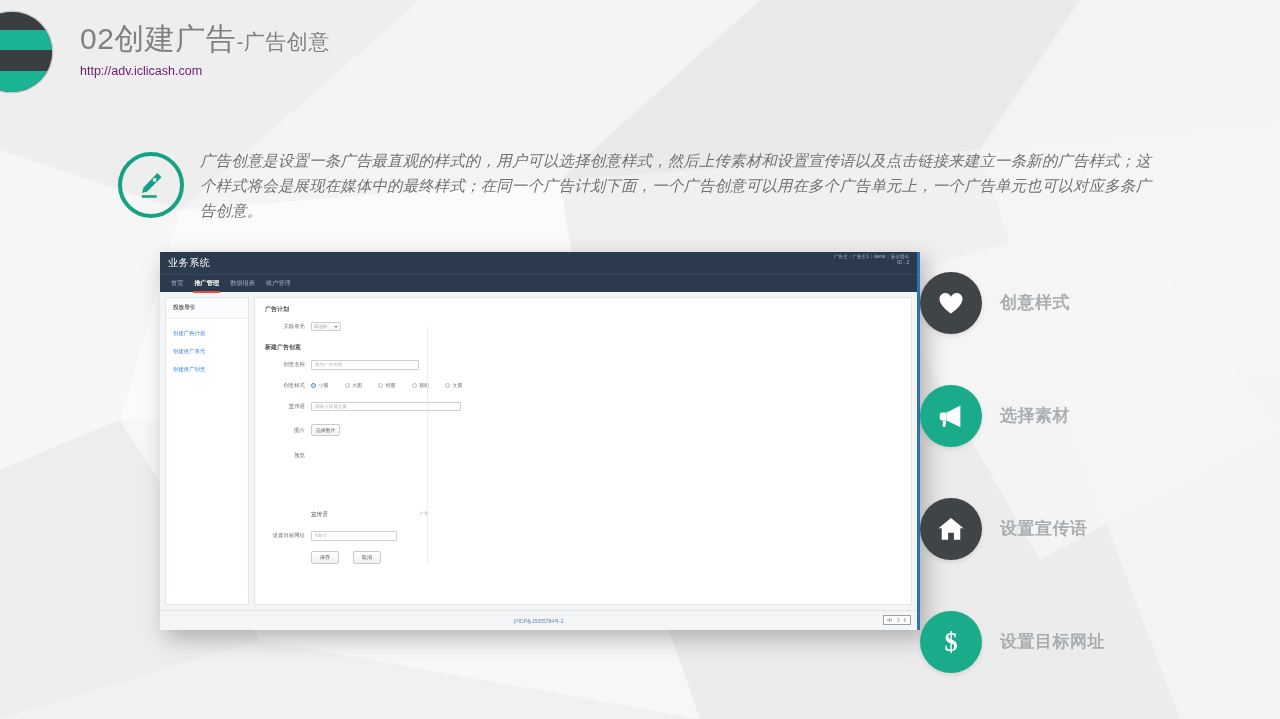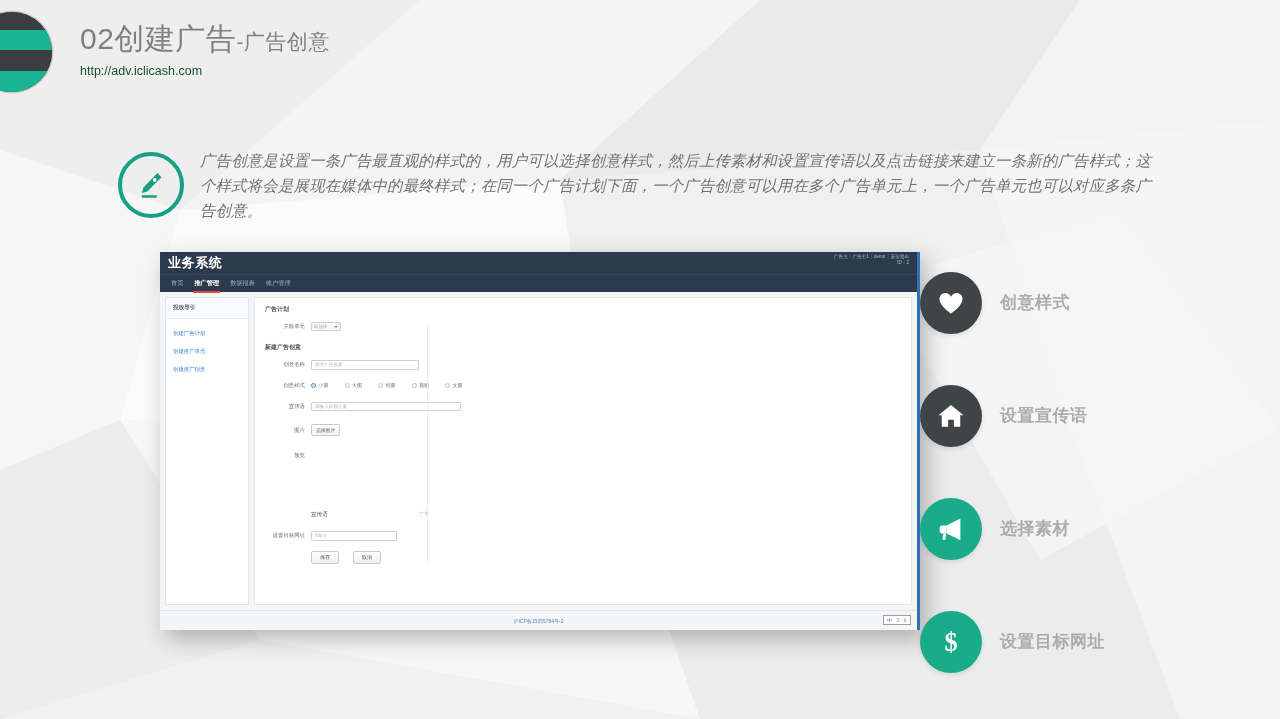--- a/index.html
+++ b/index.html
@@ -34,21 +34,21 @@
   
   .hdr { position: absolute; left: 80px; top: 22px; }
   .hdr-title {
     font-size: 30px; font-weight: normal; color: #7f8285;
     letter-spacing: .5px; line-height: 1.1;
     white-space: nowrap;
   }
   .hdr-title .sub { font-size: 21px; }
   .hdr-url {
     margin-top: 9px;
-    font-size: 12.5px; color: #14532d;
+    font-size: 12.5px; color: #701a75;
     font-family: "Liberation Sans", sans-serif;
   }
 
   
   .intro { position: absolute; left: 118px; top: 148px; display: flex; gap: 16px; font-style: italic; }
   .intro-badge {
     flex: 0 0 auto;
     width: 66px; height: 66px; border-radius: 50%;
     border: 4px solid #16a085;
     display: flex; align-items: center; justify-content: center;
@@ -71,21 +71,21 @@
     position: absolute; inset: 0;
     background: #fff; overflow: hidden;
     border-right: 3px solid #2f72b8;
     display: flex; flex-direction: column;
   }
   .app-topbar {
     height: 22px; background: #2b3a4d;
     display: flex; align-items: center;
     padding: 0 8px; position: relative;
   }
-  .app-brand { color: #fff; font-size: 13px; font-weight: bold; letter-spacing: .6px; }
+  .app-brand { color: #fff; font-size: 10px; font-weight: normal; letter-spacing: .6px; }
   .app-userbar {
     position: absolute; right: 8px; top: 2px;
     color: #aebccb; font-size: 4.6px; line-height: 6px;
     text-align: right; white-space: nowrap;
   }
   .app-userbar .sep { color: #6d7f90; margin: 0 2px; }
 
   .app-navbar {
     height: 18px; background: #2b3a4d;
     border-top: 1px solid #36485d;
@@ -377,40 +377,40 @@
   <div class="step">
     <div class="step-circle dark">
       <svg width="30" height="30" viewBox="0 0 24 24" aria-hidden="true">
         <path d="M12 20.5 C12 20.5 2.8 14.3 2.8 8.8 C2.8 5.9 5 4 7.4 4 C9.4 4 11.2 5.2 12 6.9 C12.8 5.2 14.6 4 16.6 4 C19 4 21.2 5.9 21.2 8.8 C21.2 14.3 12 20.5 12 20.5 Z" fill="#ffffff"></path>
       </svg>
     </div>
     <div class="step-label">创意样式</div>
   </div>
 
   <div class="step">
-    <div class="step-circle dark">
-      <svg width="30" height="30" viewBox="0 0 24 24" aria-hidden="true">
-        <path d="M12 3.2 L22 11.4 L19.4 11.4 L19.4 20.6 L14.3 20.6 L14.3 15 L9.7 15 L9.7 20.6 L4.6 20.6 L4.6 11.4 L2 11.4 Z" fill="#ffffff"></path>
-      </svg>
-    </div>
-    <div class="step-label">设置宣传语</div>
-  </div>
-
-  <div class="step">
     <div class="step-circle teal">
       <svg width="30" height="30" viewBox="0 0 24 24" aria-hidden="true">
         <path d="M19.5 3.5 L8.5 9.2 L8.5 15.6 L19.5 21 Z" fill="#ffffff"></path>
         <path d="M8.5 9.2 L4.6 9.2 C3.6 9.2 3 10 3 11 L3 13.8 C3 14.8 3.6 15.6 4.6 15.6 L8.5 15.6 Z" fill="#ffffff"></path>
         <path d="M5.6 15.8 L8.2 15.8 L7.4 20.6 L5.2 20.6 Z" fill="#ffffff"></path>
       </svg>
     </div>
     <div class="step-label">选择素材</div>
   </div>
 
   <div class="step">
+    <div class="step-circle dark">
+      <svg width="30" height="30" viewBox="0 0 24 24" aria-hidden="true">
+        <path d="M12 3.2 L22 11.4 L19.4 11.4 L19.4 20.6 L14.3 20.6 L14.3 15 L9.7 15 L9.7 20.6 L4.6 20.6 L4.6 11.4 L2 11.4 Z" fill="#ffffff"></path>
+      </svg>
+    </div>
+    <div class="step-label">设置宣传语</div>
+  </div>
+
+  <div class="step">
     <div class="step-circle teal">
       <svg width="30" height="30" viewBox="0 0 24 24" aria-hidden="true">
         <text x="12" y="19.2" font-family="Liberation Serif, serif" font-size="21" font-weight="bold" fill="#ffffff" text-anchor="middle">$</text>
       </svg>
     </div>
     <div class="step-label">设置目标网址</div>
   </div>
 
 </div>
 

